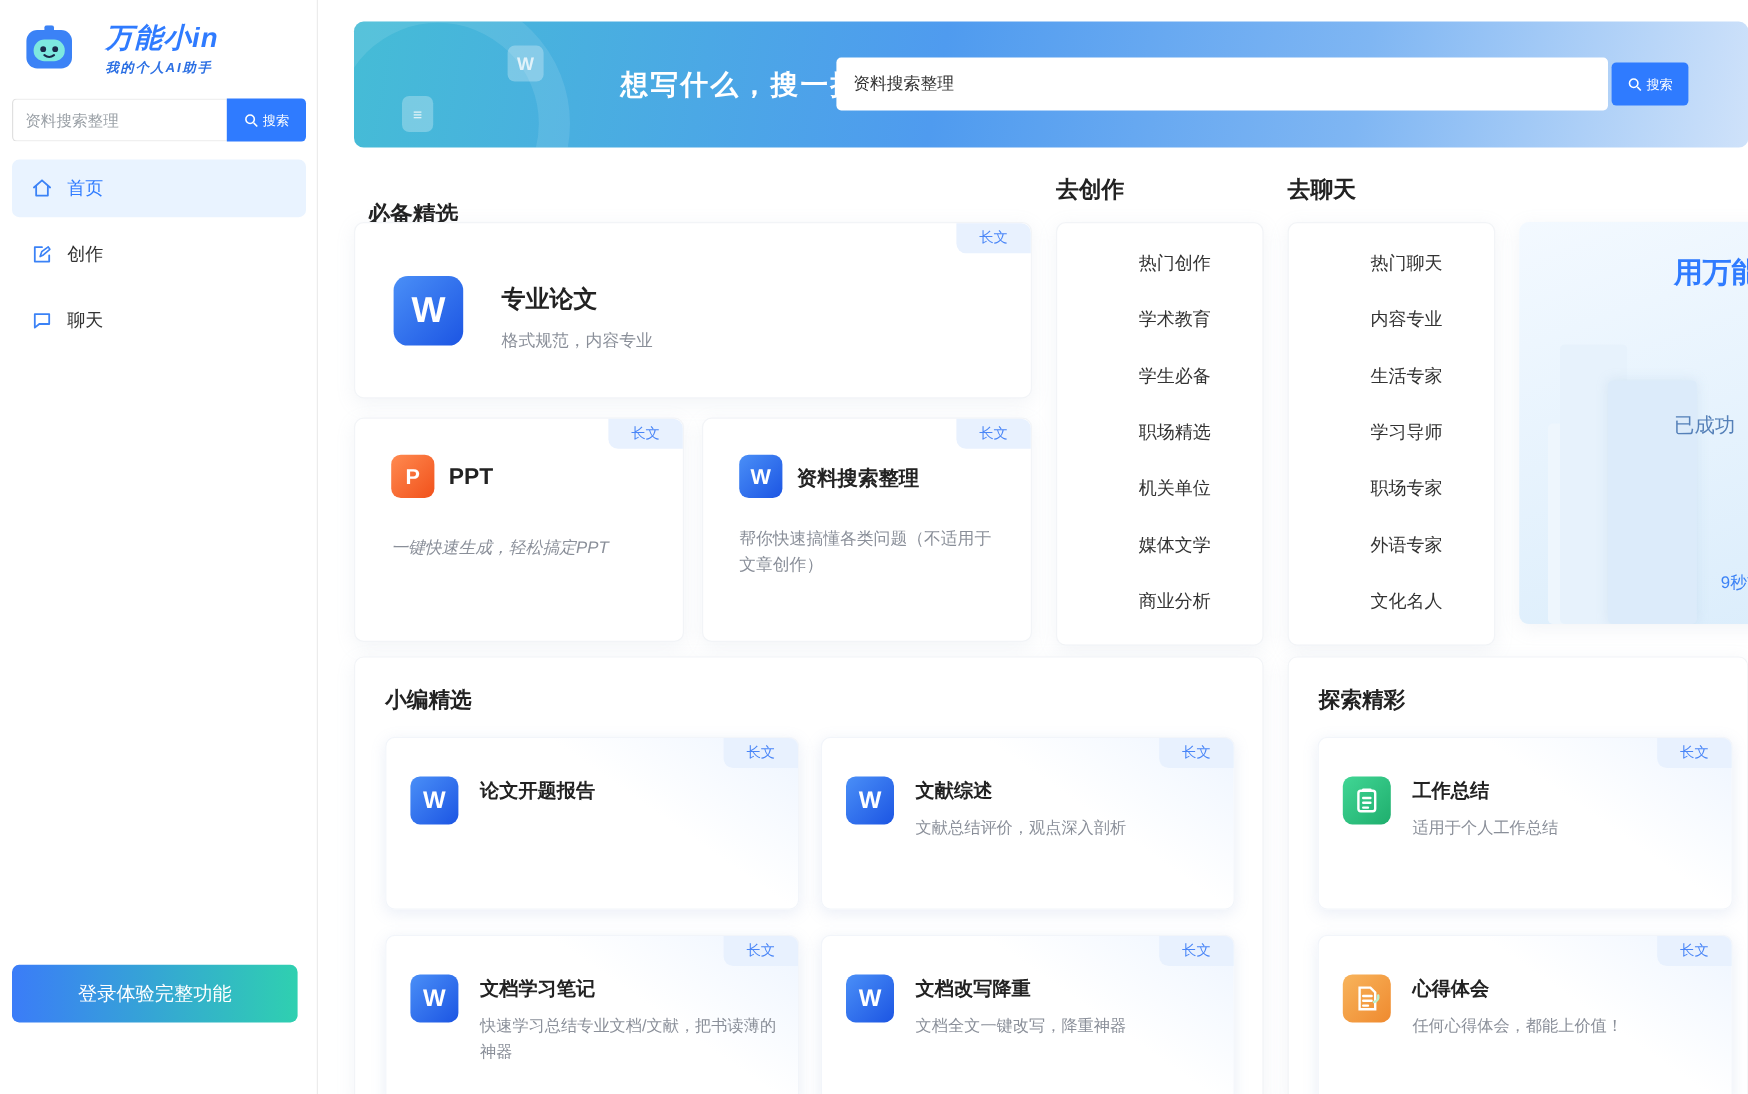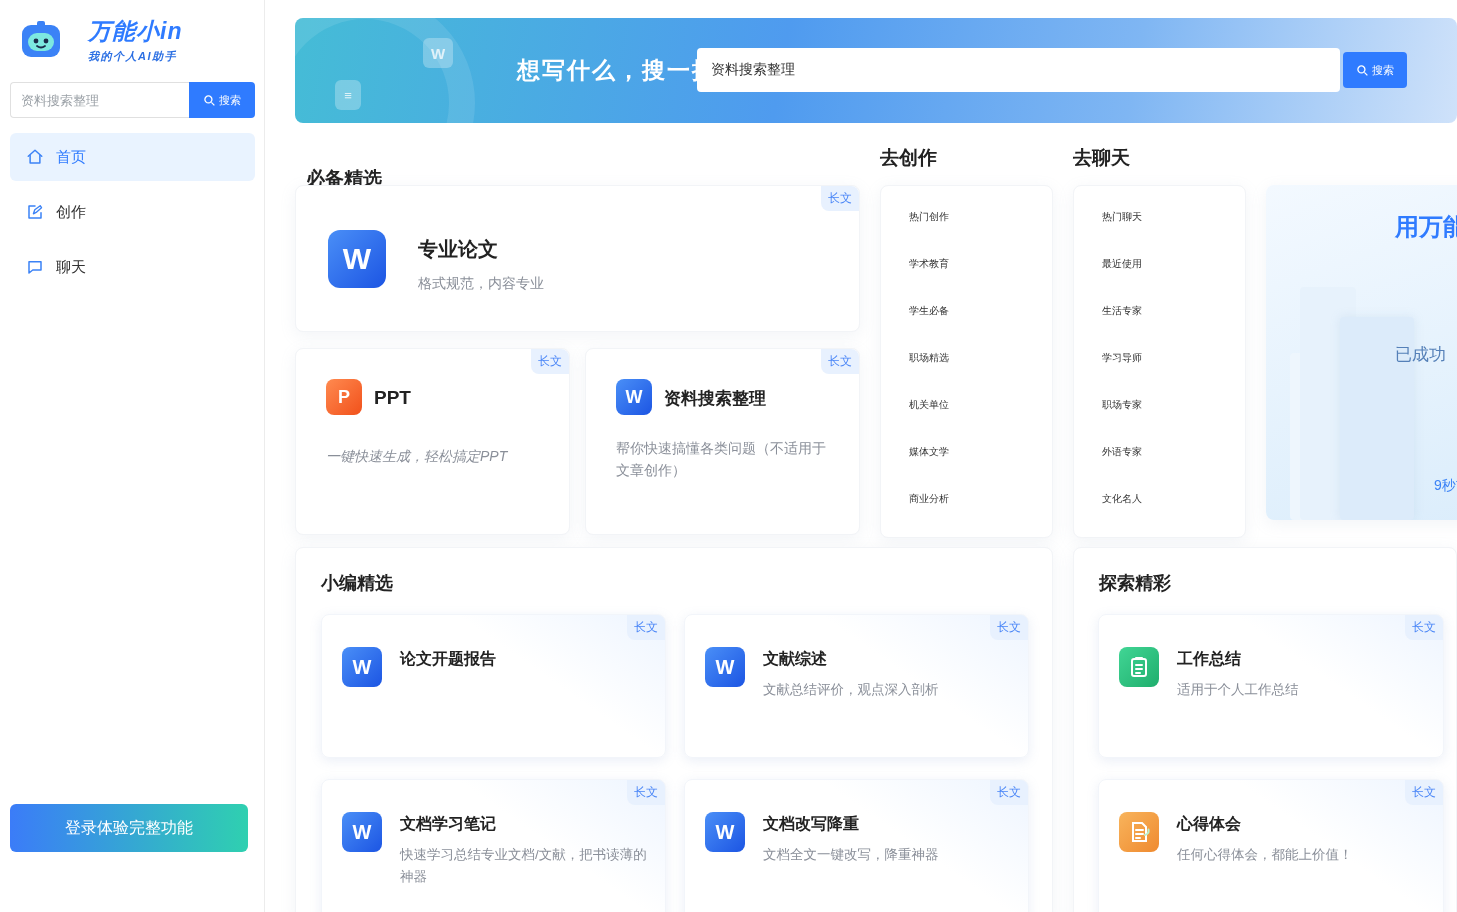--- a/index.html
+++ b/index.html
@@ -33,36 +33,36 @@
   .deco-doc.d1 { left:128px; top:20px; width:30px; height:30px; font-size:15px; }
   .deco-doc.d2 { left:40px; top:62px; width:26px; height:30px; font-size:13px; }
   .banner-prompt { position:absolute; left:222px; top:37px; color:#fff; font-size:23px; font-weight:700; letter-spacing:2px; }
   .banner-search { position:absolute; left:402px; top:30px; display:flex; align-items:center; }
   .banner-search input { width:643px; height:44px; border:none; border-radius:4px; background:#fff; padding:0 14px; font-size:14px; color:#333; outline:none; font-family:inherit; }
   .banner-search .btn-search { width:64px; height:36px; margin-left:3px; border-radius:4px; }
 
   
   .sec-title { position:absolute; font-size:19px; font-weight:700; color:#222; }
   .card { position:absolute; background:#fff; border:1px solid #f2f4f7; border-radius:8px; box-shadow:0 4px 16px rgba(150,165,190,.12); }
-  .tag { position:absolute; top:0; right:0; background:#e8f1fe; color:#4a86f7; font-size:12px; padding:4px 7px; border-radius:0 8px 0 8px; }
+  .tag { position:absolute; top:0; right:0; background:#e8f1fe; color:#4a86f7; font-size:12px; padding:4px 19px; border-radius:0 8px 0 8px; }
 
   .icon-sq { border-radius:8px; display:flex; align-items:center; justify-content:center; color:#fff; font-weight:800; position:absolute; }
   .word { background:linear-gradient(135deg,#4a8ff7,#1c55e3); }
   .ppt  { background:linear-gradient(135deg,#ff8a50,#f1511b); }
   .clip { background:linear-gradient(135deg,#41d695,#1fae6d); }
   .note { background:linear-gradient(135deg,#f8b45c,#ef8a2f); }
   .ic-lg { width:58px; height:58px; font-size:30px; border-radius:12px; }
   .ic-md { width:36px; height:36px; font-size:18px; }
   .ic-sm { width:40px; height:40px; font-size:20px; }
 
   .c-title { position:absolute; font-weight:700; color:#222; }
   .c-desc  { position:absolute; color:#8a8f99; font-size:14px; line-height:1.6; }
 
   .list-col { padding:24px 0 0 28px; }
-  .list-item { height:24px; margin-bottom:23px; font-size:10px; color:#333; cursor:pointer; white-space:nowrap; }
+  .list-item { height:24px; margin-bottom:23px; font-size:15px; color:#333; cursor:pointer; white-space:nowrap;margin-left:40px; }
 
   
   .promo { position:absolute; left:1266px; top:185px; width:330px; height:335px; border-radius:8px; background:linear-gradient(160deg,#f3f9ff 0%,#d9ecfb 100%); box-shadow:0 4px 16px rgba(150,165,190,.12); overflow:hidden; cursor:pointer; }
   .bldg { position:absolute; border-radius:4px; }
   .promo-head { position:absolute; left:129px; top:26px; color:#2f7bff; font-size:24px; font-weight:800; white-space:nowrap; }
   .promo-status { position:absolute; left:129px; top:158px; color:#5580b8; font-size:17px; white-space:nowrap; }
   .promo-time { position:absolute; left:168px; top:292px; color:#3b82f6; font-size:14px; white-space:nowrap; }
 
   
   .mini-card { position:absolute; width:345px; height:144px; border-radius:8px; background:linear-gradient(215deg,#eef5ff 0%,#ffffff 38%); border:1px solid #f2f5fa; box-shadow:0 3px 12px rgba(120,150,200,.15); cursor:pointer; }
@@ -183,21 +183,21 @@
     <div class="list-item">职场精选</div>
     <div class="list-item">机关单位</div>
     <div class="list-item">媒体文学</div>
     <div class="list-item">商业分析</div>
   </div>
 </div>
 
 <div class="card" style="left:1073px; top:185px; width:173px; height:353px;">
   <div class="list-col">
     <div class="list-item">热门聊天</div>
-    <div class="list-item">最近使用</div>
+    <div class="list-item">内容专业</div>
     <div class="list-item">生活专家</div>
     <div class="list-item">学习导师</div>
     <div class="list-item">职场专家</div>
     <div class="list-item">外语专家</div>
     <div class="list-item">文化名人</div>
   </div>
 </div>
 
 <div class="promo">
   <div class="bldg" style="left:24px; top:168px; width:42px; height:167px; background:#eef6fd;"></div>

